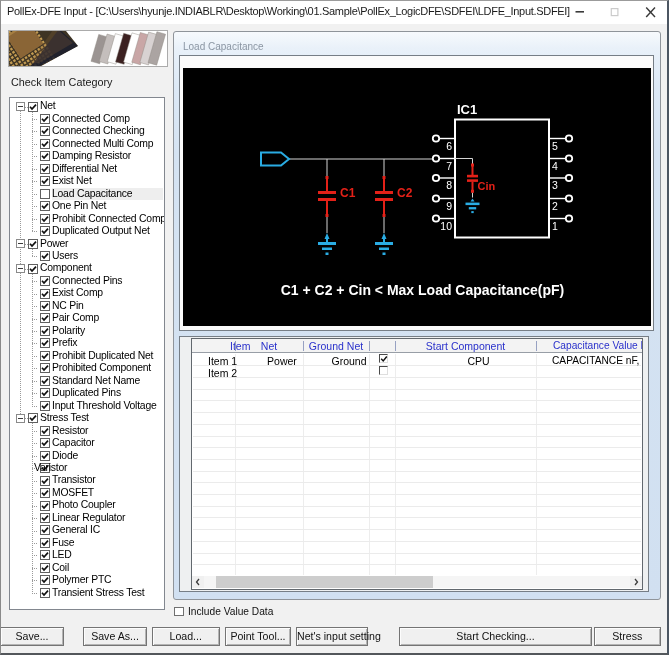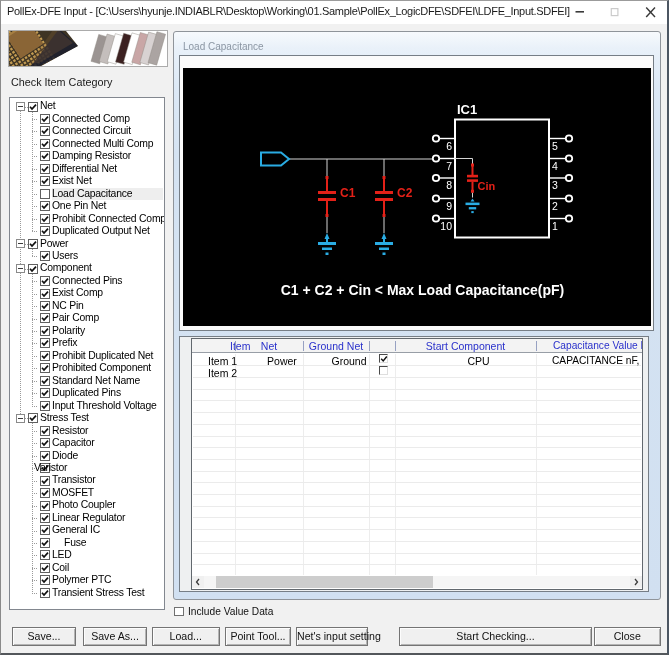--- a/index.html
+++ b/index.html
@@ -449,21 +449,21 @@
         <path d="M2 4.8 L4 7 L8 2.6" stroke="#111" stroke-width="1.7" fill="none"></path>
       </svg>
     </span>
 <span class="tlabel" style="left:42px;top:14.8px;">Connected Comp</span>
 <span class="hdot" style="left:22px;top:33.4px;width:6px;"></span>
 <span class="cb" style="left:29.5px;top:28.439999999999998px;width:10px;height:10px;">
       <svg width="10" height="10" viewBox="0 0 10 10">
         <path d="M2 4.8 L4 7 L8 2.6" stroke="#111" stroke-width="1.7" fill="none"></path>
       </svg>
     </span>
-<span class="tlabel" style="left:42px;top:27.2px;">Connected Circuit</span>
+<span class="tlabel" style="left:42px;top:27.2px;">Connected Checking</span>
 <span class="hdot" style="left:22px;top:45.9px;width:6px;"></span>
 <span class="cb" style="left:29.5px;top:40.91px;width:10px;height:10px;">
       <svg width="10" height="10" viewBox="0 0 10 10">
         <path d="M2 4.8 L4 7 L8 2.6" stroke="#111" stroke-width="1.7" fill="none"></path>
       </svg>
     </span>
 <span class="tlabel" style="left:42px;top:39.7px;">Connected Multi Comp</span>
 <span class="hdot" style="left:22px;top:58.4px;width:6px;"></span>
 <span class="cb" style="left:29.5px;top:53.379999999999995px;width:10px;height:10px;">
       <svg width="10" height="10" viewBox="0 0 10 10">
@@ -685,21 +685,21 @@
         <path d="M2 4.8 L4 7 L8 2.6" stroke="#111" stroke-width="1.7" fill="none"></path>
       </svg>
     </span>
 <span class="tlabel" style="left:42px;top:426.3px;">General IC</span>
 <span class="hdot" style="left:22px;top:445.0px;width:6px;"></span>
 <span class="cb" style="left:29.5px;top:439.95000000000005px;width:10px;height:10px;">
       <svg width="10" height="10" viewBox="0 0 10 10">
         <path d="M2 4.8 L4 7 L8 2.6" stroke="#111" stroke-width="1.7" fill="none"></path>
       </svg>
     </span>
-<span class="tlabel" style="left:42px;top:438.8px;margin-left:12px;">Fuse</span>
+<span class="tlabel" style="left:42px;top:438.8px;">Fuse</span>
 <span class="hdot" style="left:22px;top:457.4px;width:6px;"></span>
 <span class="cb" style="left:29.5px;top:452.4200000000001px;width:10px;height:10px;">
       <svg width="10" height="10" viewBox="0 0 10 10">
         <path d="M2 4.8 L4 7 L8 2.6" stroke="#111" stroke-width="1.7" fill="none"></path>
       </svg>
     </span>
 <span class="tlabel" style="left:42px;top:451.2px;">LED</span>
 <span class="hdot" style="left:22px;top:469.9px;width:6px;"></span>
 <span class="cb" style="left:29.5px;top:464.8900000000001px;width:10px;height:10px;">
       <svg width="10" height="10" viewBox="0 0 10 10">
@@ -864,19 +864,19 @@
   <div class="sarrow" style="left:0;"><svg width="12" height="12">
         <polyline points="7,3 4.5,6 7,9" fill="none" stroke="#3c3c3c" stroke-width="1.3"></polyline>
       </svg></div>
   <div class="sarrow" style="right:0;"><svg width="12" height="12">
         <polyline points="5,3 7.5,6 5,9" fill="none" stroke="#3c3c3c" stroke-width="1.3"></polyline>
       </svg></div>
   <div id="sthumb"></div>
 </div>
 <div id="incpass"></div>
 <div id="incpasslabel">Include Value Data</div>
-<div class="btn" style="left:12px;width:64px;">Save...</div>
+<div class="btn" style="left:0;width:64px;">Save...</div>
 <div class="btn" style="left:83px;width:64px;">Save As...</div>
 <div class="btn" style="left:152px;width:67.5px;">Load...</div>
 <div class="btn" style="left:225px;width:66px;">Point Tool...</div>
 <div class="btn" style="left:296px;width:72px;">Net's input setting</div>
 <div class="btn" style="left:399px;width:193px;">Start Checking...</div>
-<div class="btn" style="left:593.5px;width:67.5px;">Close</div>
+<div class="btn" style="left:593.5px;width:67.5px;">Stress</div>
 
 </body></html>

